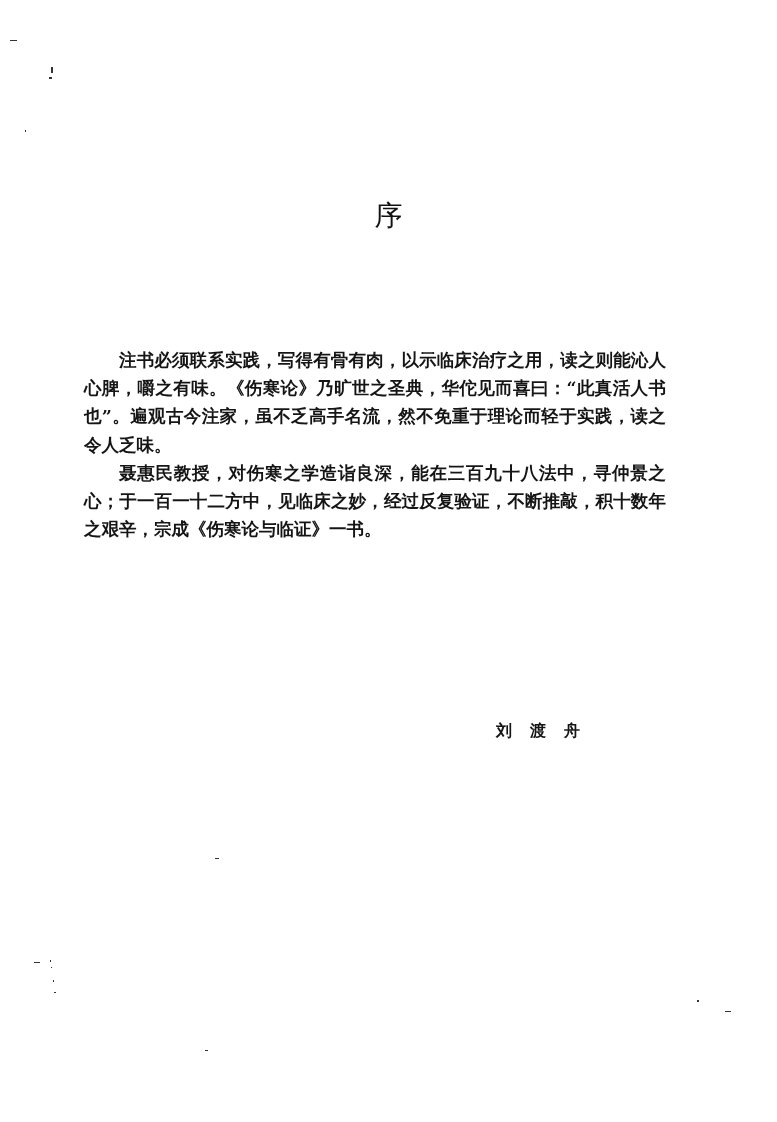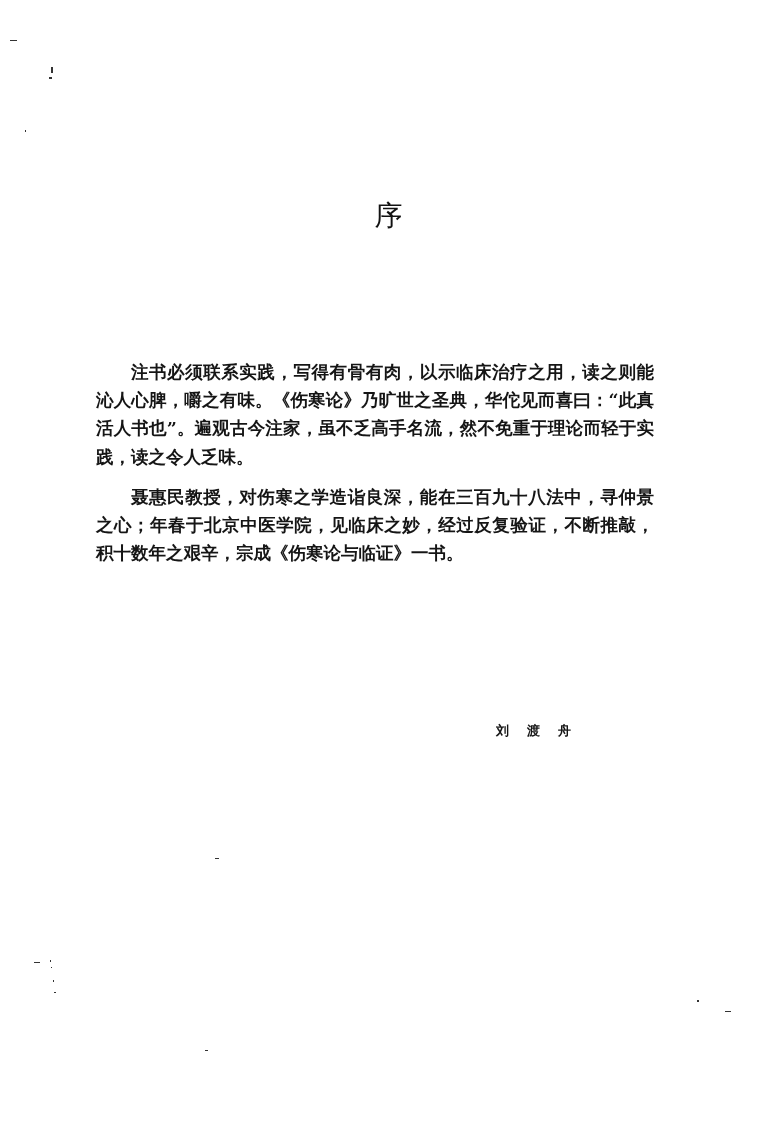--- a/index.html
+++ b/index.html
@@ -35,29 +35,29 @@
       left: 84px;
       top: 346px;
       width: 582px;
       font-size: 17.5px;
       line-height: 28.2px;
       font-weight: bold;
       color: #151515;
       text-align: justify;
     }
     .body-text p {
-      margin: 12px;
+      margin: 0;
       text-indent: 2em;
     }
     .signature {
       position: absolute;
       left: 396px;
       top: 718px;
       width: 240px;
-      font-size: 13px;
+      font-size: 16px;
       font-weight: bold;
       color: #151515;
     }
     .sig-name {
       margin-left: 100px;
       letter-spacing: 18px;
       line-height: 26px;
     }
     .sig-date {
       line-height: 28px;
@@ -84,20 +84,20 @@
   <div class="speck" style="left:54px;top:992px;width:2px;height:1px;"></div>
   <div class="speck" style="left:215px;top:858px;width:4px;height:1px;"></div>
   <div class="speck" style="left:205px;top:1050px;width:3px;height:1px;"></div>
   <div class="speck" style="left:697px;top:1000px;width:2px;height:2px;"></div>
   <div class="speck" style="left:725px;top:1011px;width:6px;height:1px;"></div>
 
   <div class="title">序</div>
 
   <div class="body-text">
     <p>注书必须联系实践，写得有骨有肉，以示临床治疗之用，读之则能沁人心脾，嚼之有味。《伤寒论》乃旷世之圣典，华佗见而喜曰：“此真活人书也”。遍观古今注家，虽不乏高手名流，然不免重于理论而轻于实践，读之令人乏味。</p>
-    <p>聂惠民教授，对伤寒之学造诣良深，能在三百九十八法中，寻仲景之心；年春于北京中医学院，见临床之妙，经过反复验证，不断推敲，积十数年之艰辛，宗成《伤寒论与临证》一书。</p>
+    <p>聂惠民教授，对伤寒之学造诣良深，能在三百九十八法中，寻仲景之心；于一百一十二方中，见临床之妙，经过反复验证，不断推敲，积十数年之艰辛，宗成《伤寒论与临证》一书。</p>
   </div>
 
   <div class="signature">
     <div class="sig-name">刘渡舟</div>
   </div>
 
 </div>
 
 </body></html>

